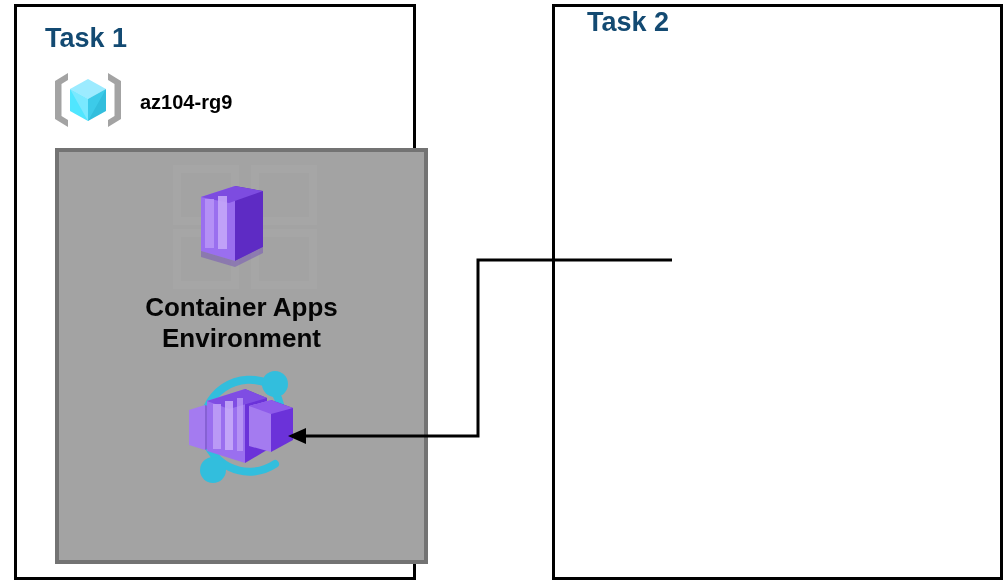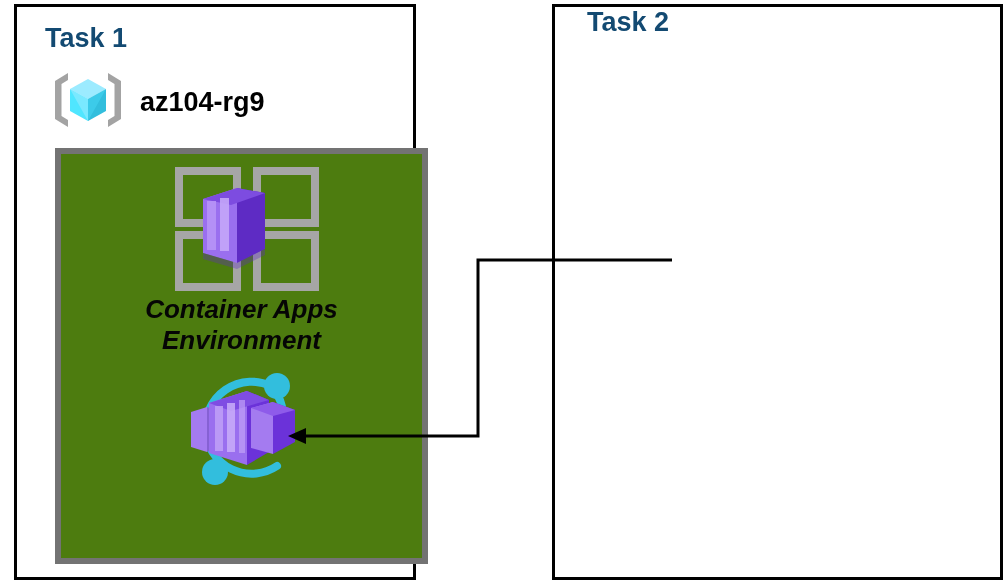--- a/index.html
+++ b/index.html
@@ -42,33 +42,32 @@
   
   #rg-row {
     position: absolute;
     left: 35px;
     top: 62px;
     display: flex;
     align-items: center;
     gap: 16px;
   }
   #rg-label {
-    font-size: 27px;
+    font-size: 20px;
     font-weight: bold;
     color: #000000;
     white-space: nowrap;
   }
 
   
   .inner-box {
     position: absolute;
-    background: #4d7c0f;
-    border: 6px solid #737373;
+    background: #a3a3a3;
+    border: 4px solid #737373;
     box-sizing: border-box;
-    font-style: italic;
   }
   #inner-task1 { left: 38px;  top: 141px; width: 373px; height: 416px; }
 
   
   .res-label {
     position: absolute;
     width: 100%;
     text-align: center;
     font-size: 26px;
     font-weight: bold;

